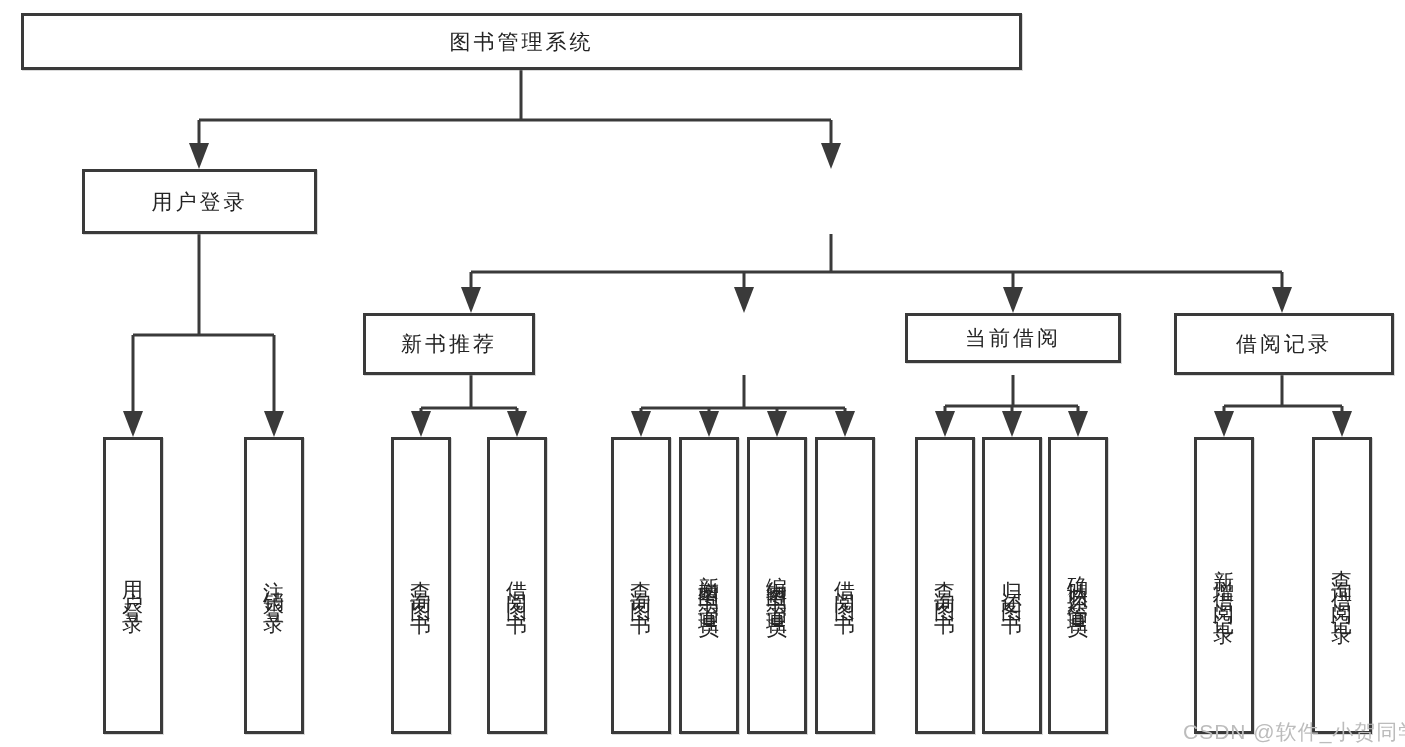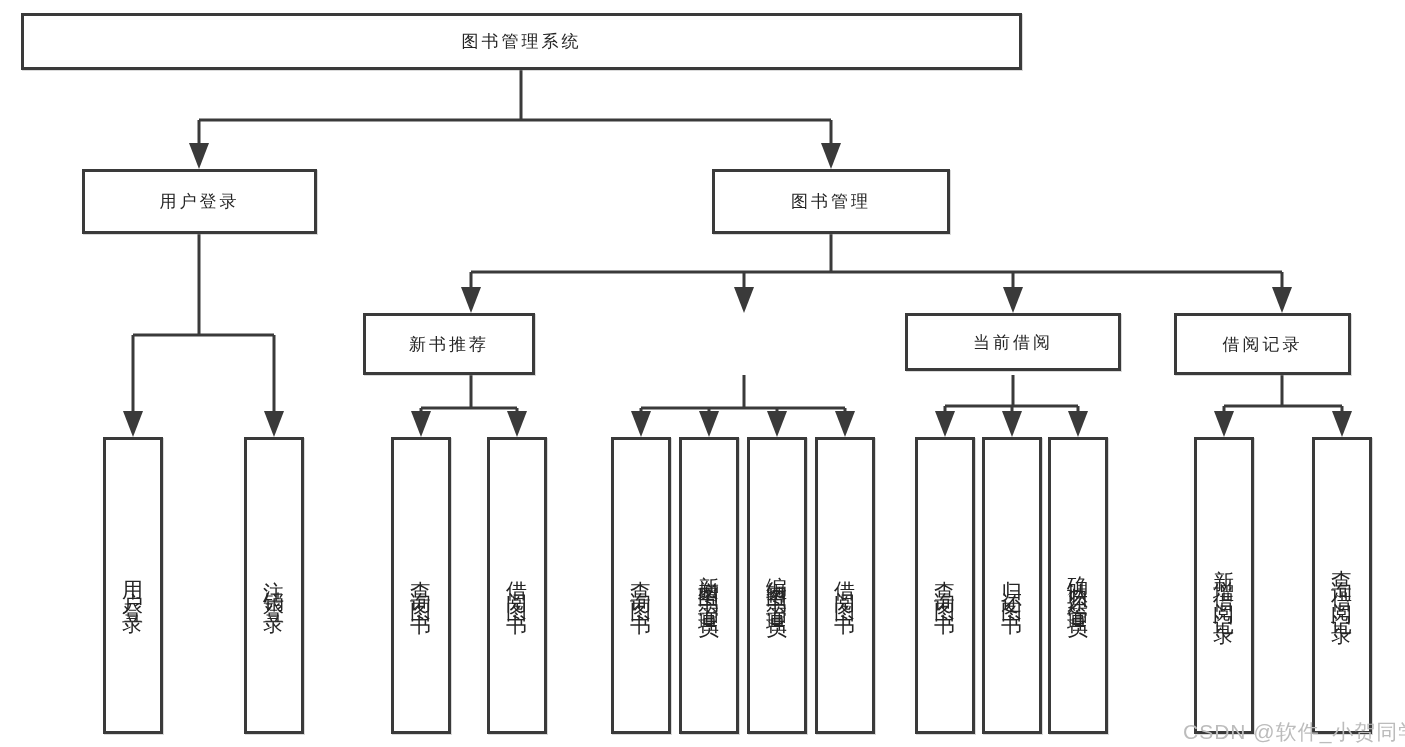--- a/index.html
+++ b/index.html
@@ -16,21 +16,21 @@
   }
   .stage svg{position:absolute;left:0;top:0;z-index:1;}
   #connector-lines{stroke:var(--line);stroke-width:3;fill:none;}
   #connector-arrowheads{fill:var(--line);stroke:none;}
   .box{
     position:absolute;background:#fff;border:3px solid var(--line);
     box-sizing:border-box;display:flex;align-items:center;justify-content:center;
     color:var(--text);z-index:2;
     box-shadow:1px 1px 0 rgba(150,150,150,.35);
   }
-  .lvl{font-size:17px;letter-spacing:3px;white-space:nowrap;}
+  .lvl{font-size:21px;letter-spacing:3px;white-space:nowrap;}
   .leaf{top:437px;width:60px;height:297px;}
   .v-label{
     writing-mode:vertical-rl;text-orientation:mixed;
     font-size:21px;letter-spacing:11px;line-height:1;white-space:nowrap;
   }
   .v-label.tight{letter-spacing:6px;}
   .watermark{
     position:absolute;left:1183px;top:718px;z-index:6;
     font-size:21px;color:var(--wm);letter-spacing:1px;white-space:nowrap;
   }
@@ -80,31 +80,28 @@
     </g>
   </svg>
 
   <div class="box lvl" style="left:21px;top:13px;width:1001px;height:57px">
     <span>图书管理系统</span>
   </div>
 
   <div class="box lvl" style="left:82px;top:169px;width:235px;height:65px">
     <span>用户登录</span>
   </div>
-  <div class="box lvl" style="left:712px;top:169px;width:238px;height:65px">
-    <span>图书管理</span>
-  </div>
 
   <div class="box lvl" style="left:363px;top:313px;width:172px;height:62px">
     <span>新书推荐</span>
   </div>
-  <div class="box lvl" style="left:905px;top:313px;width:216px;height:58px">
+  <div class="box lvl" style="left:905px;top:313px;width:216px;height:50px">
     <span>当前借阅</span>
   </div>
-  <div class="box lvl" style="left:1174px;top:313px;width:177px;height:62px">
+  <div class="box lvl" style="left:1174px;top:313px;width:220px;height:62px">
     <span>借阅记录</span>
   </div>
 
   <div class="box leaf" style="left:103px">
     <span class="v-label">用户登录</span>
   </div>
   <div class="box leaf" style="left:244px">
     <span class="v-label">注销登录</span>
   </div>
 

